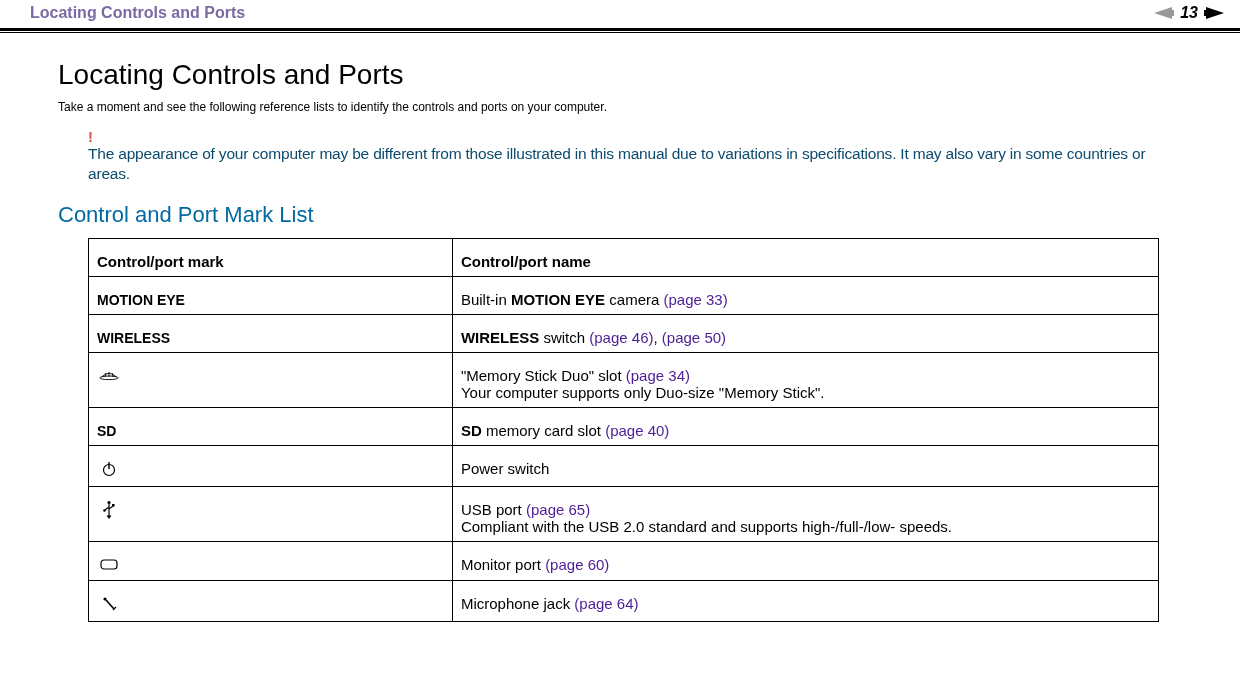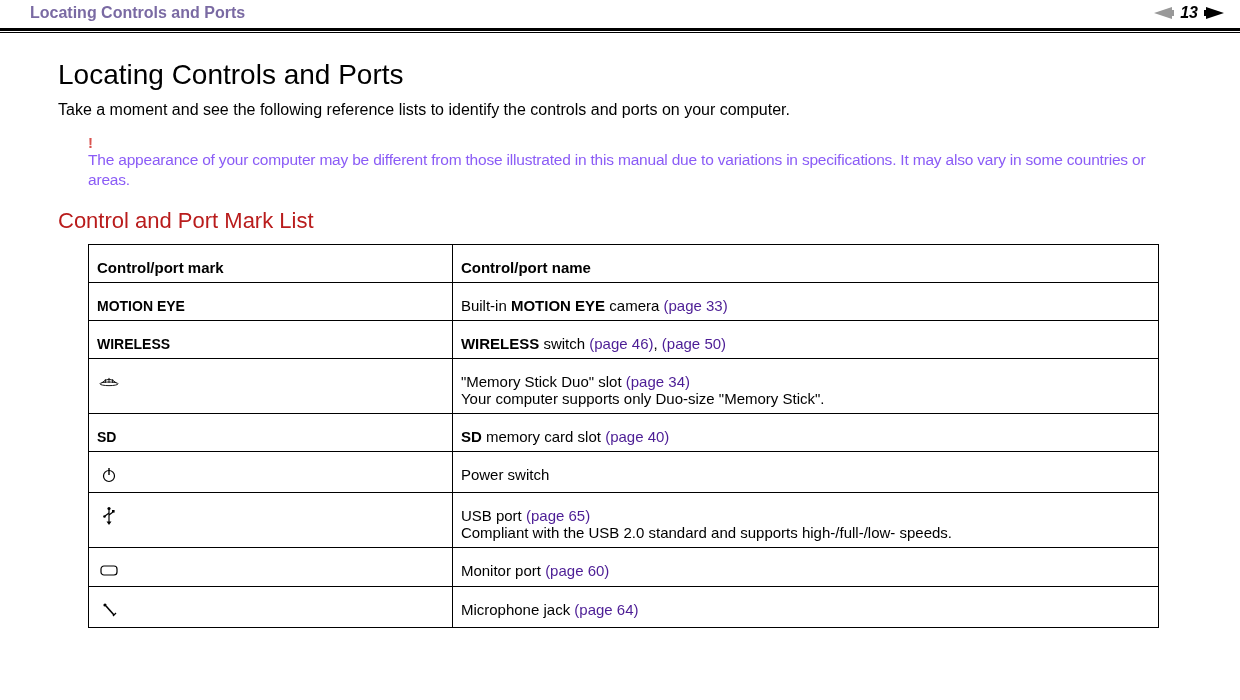--- a/index.html
+++ b/index.html
@@ -51,46 +51,46 @@
     .content {
       padding: 26px 66px 0 58px;
     }
     h1.main-heading {
       font-size: 28px;
       font-weight: normal;
       color: #000;
       margin-bottom: 8px;
     }
     .intro-text {
-      font-size: 16px;
+      font-size: 12px;
       margin-bottom: 14px;
       line-height: 1.35;
     }
     .note-block {
       margin-left: 30px;
       margin-bottom: 18px;
     }
     .note-bang {
       color: #d9534f;
       font-weight: bold;
       font-size: 15px;
       line-height: 1;
     }
     .note-text {
       font-size: 15.5px;
       font-family: Arial, sans-serif;
       font-stretch: condensed;
       letter-spacing: -0.2px;
       line-height: 1.3;
-      color: #8b5cf6;
+      color: #0c4a6e;
     }
     h2.sub-heading {
       font-size: 22px;
       font-weight: normal;
-      color: #b91c1c;
+      color: #0369a1;
       margin-bottom: 10px;
     }
     table.port-table {
       border-collapse: collapse;
       width: 96%;
       margin-left: 30px;
       font-size: 15px;
     }
     table.port-table th,
     table.port-table td {

